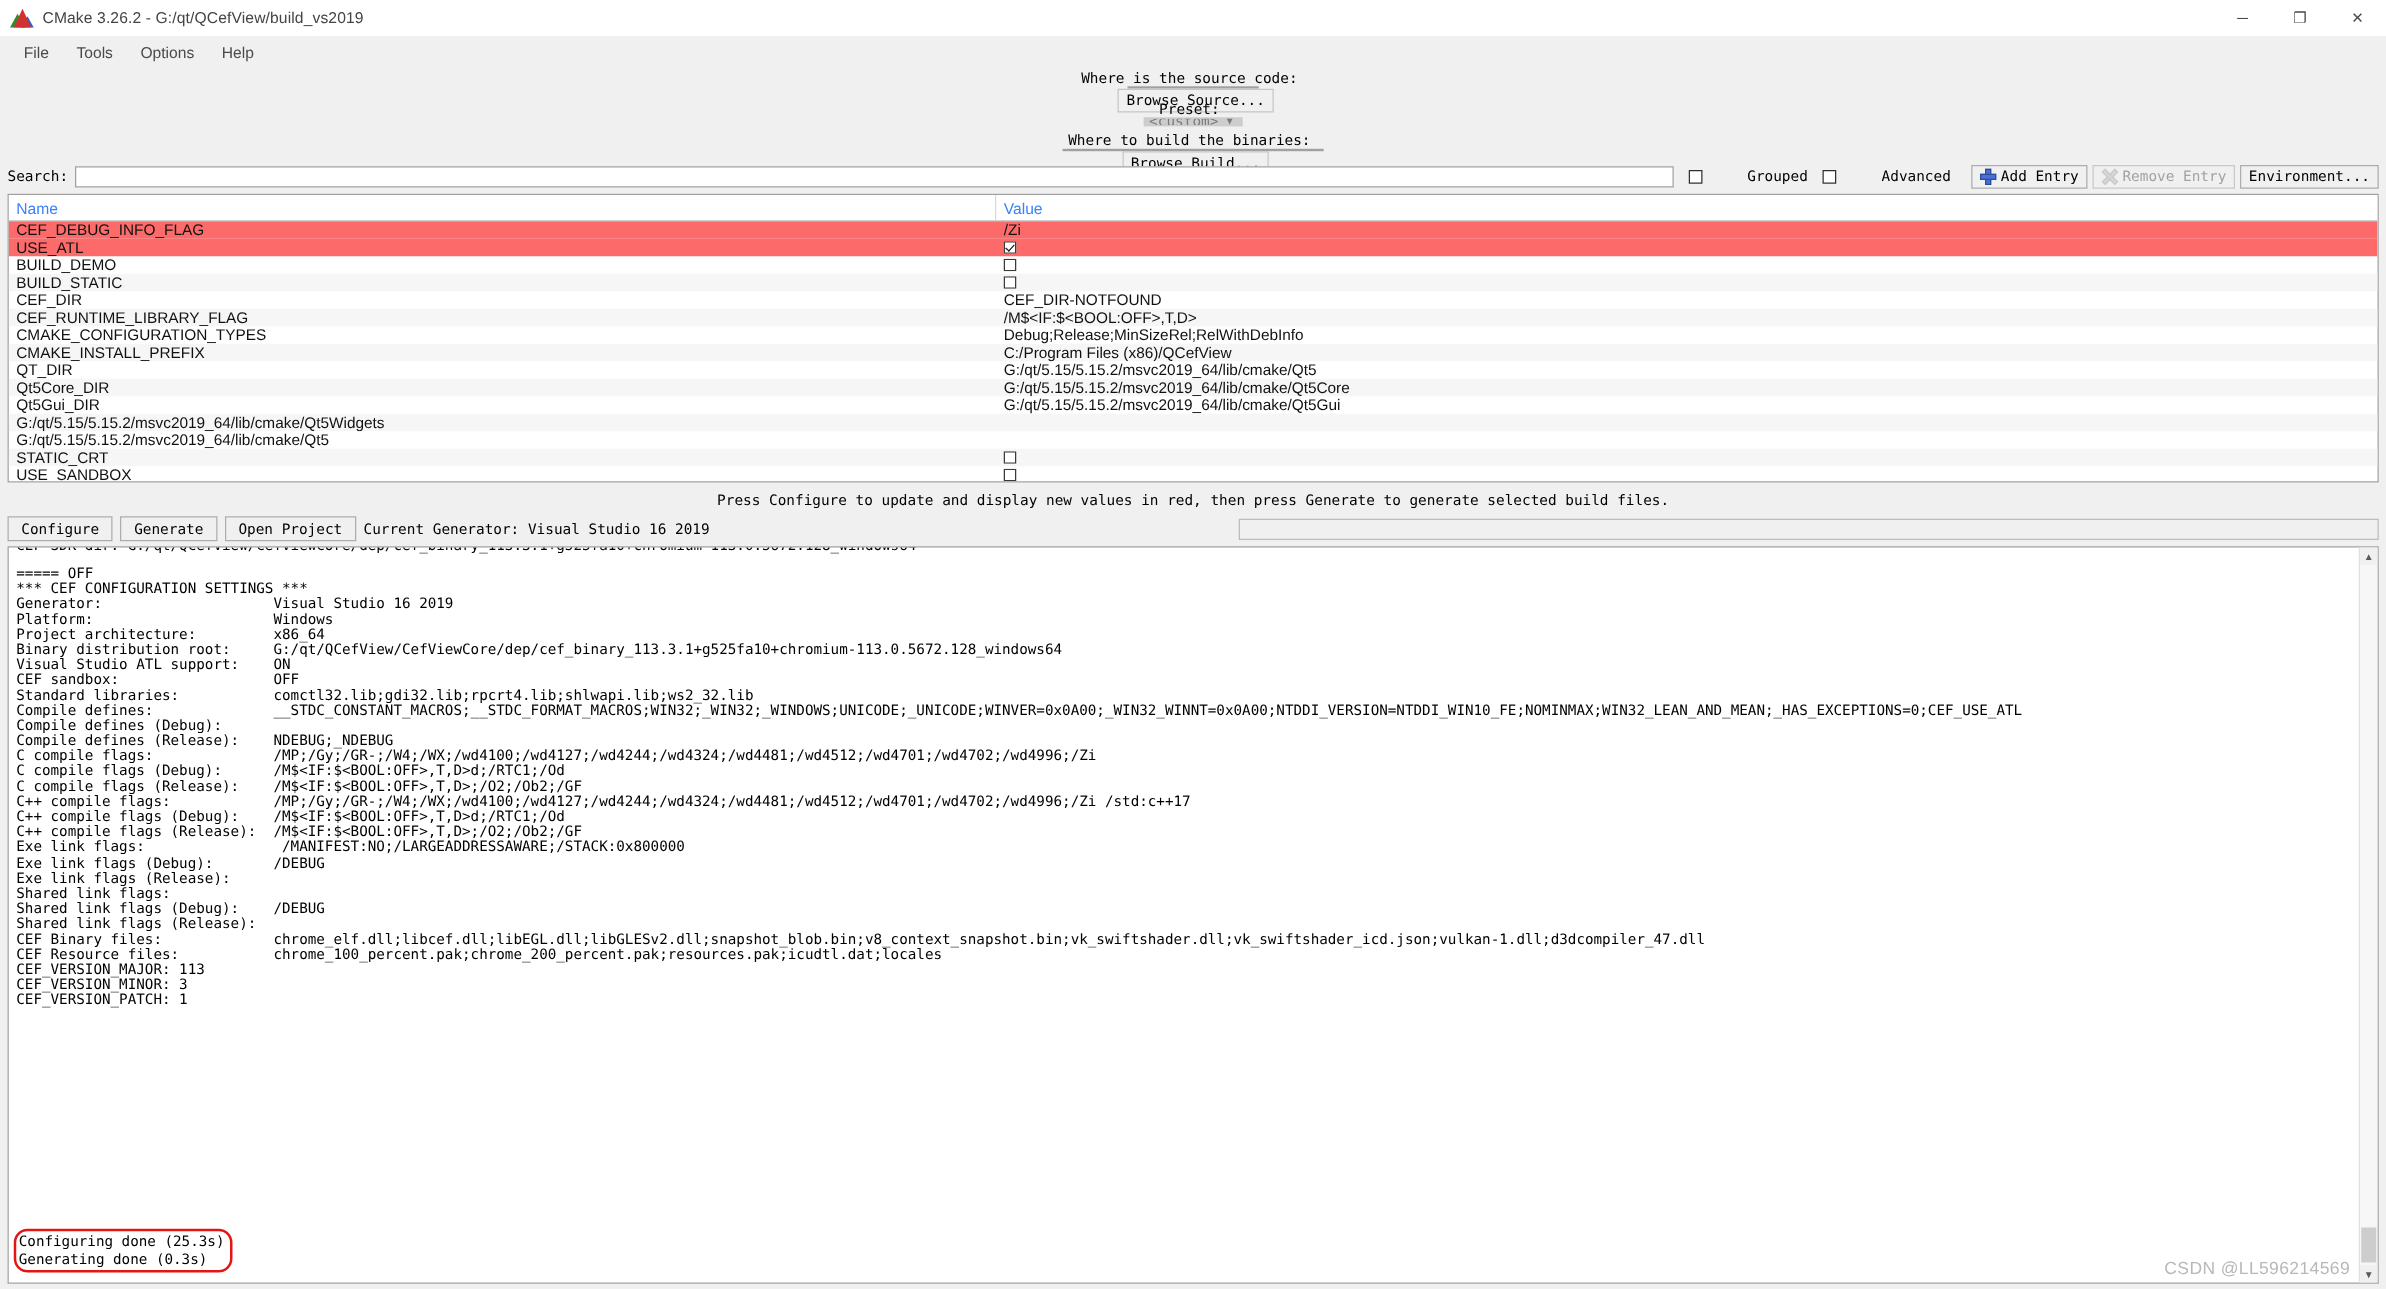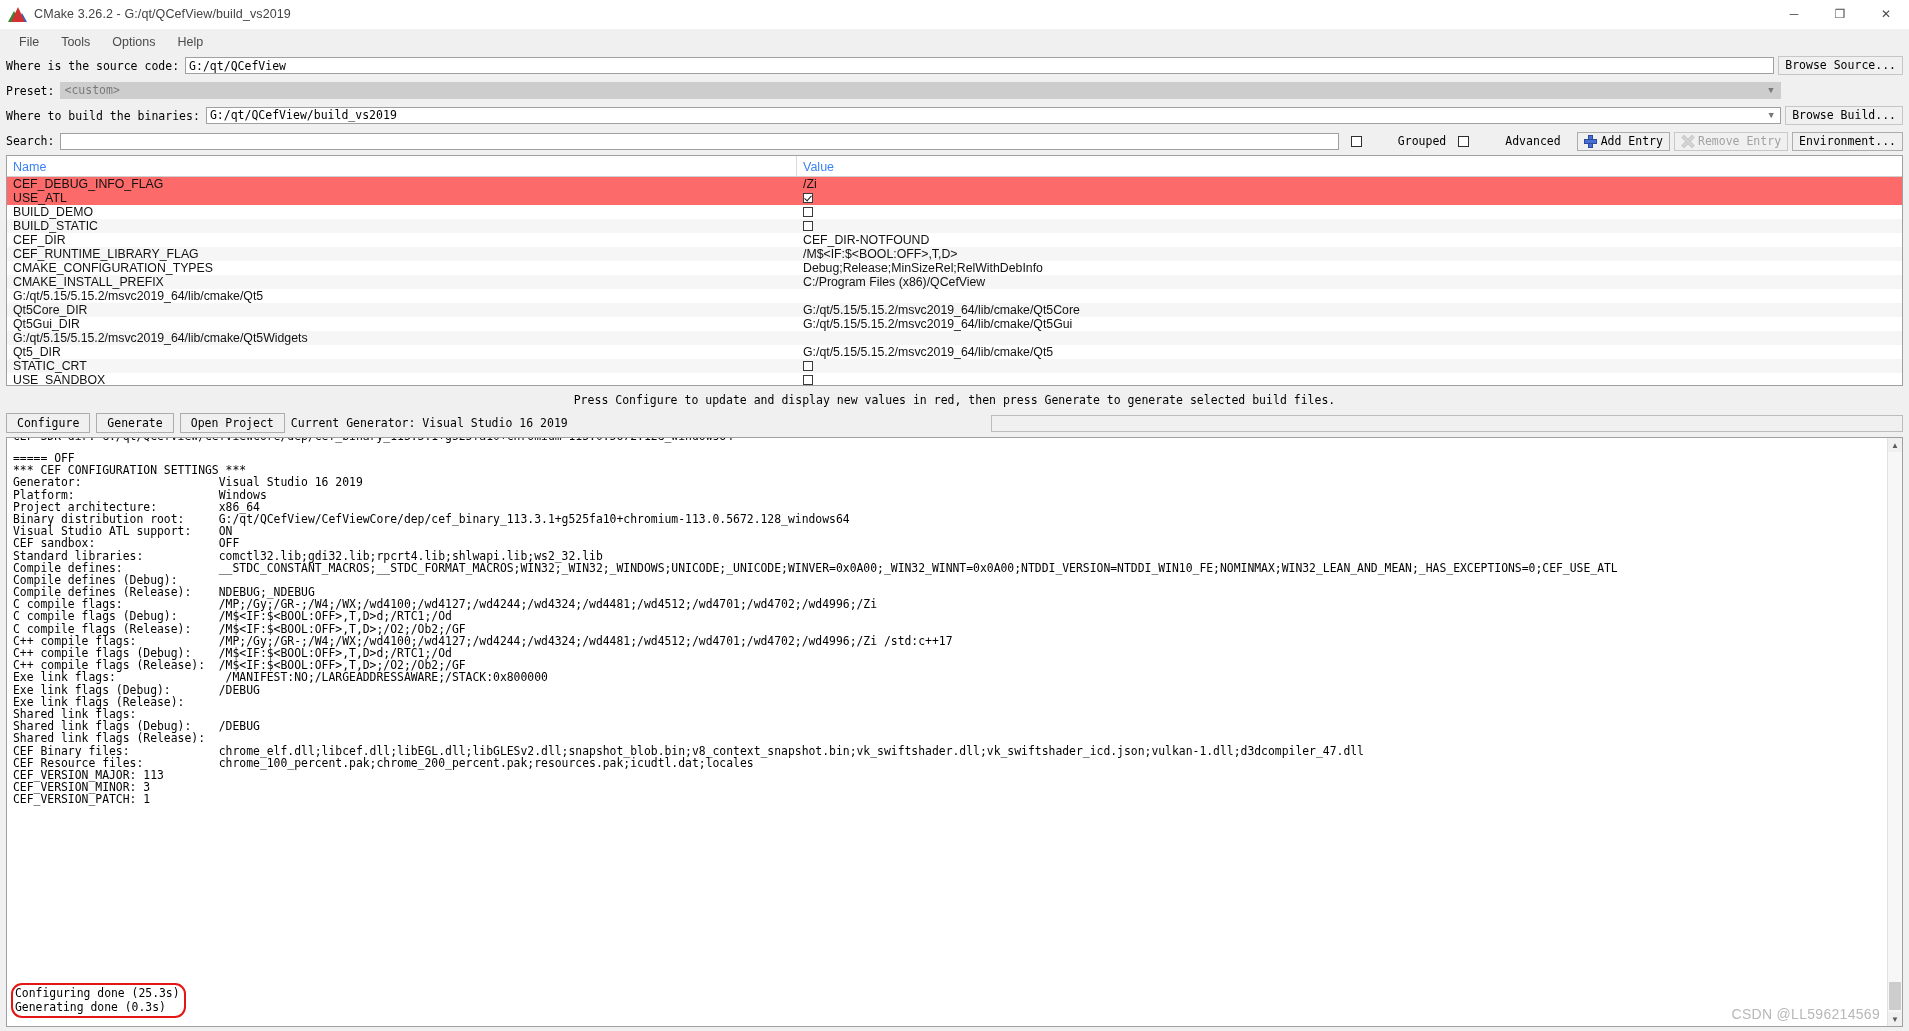--- a/index.html
+++ b/index.html
@@ -22,21 +22,21 @@
   .titlebar .title{font-size:12.5px;color:#444;letter-spacing:.1px;}
   .wincontrols{margin-left:auto;display:flex;height:28px;}
   .wc{width:46px;height:28px;display:flex;align-items:center;justify-content:center;color:#4a4a4a;font-size:12px;}
 
   
   .menubar{height:22px;background:#f0f0f0;display:flex;align-items:flex-end;padding-left:8px;flex:0 0 auto;}
   .menubar .mi{padding:2px 11px;font-size:12.5px;color:#4b4b4b;}
 
   
   .forms{padding:4px 6px 0 6px;flex:0 0 auto;}
-  .frow{display:flex;align-items:center;height:21px;margin-bottom:4px;}
+  .frow{display:flex;align-items:center;height:21px;margin-bottom:4px;flex-direction:column;}
   .flabel{
     font-family:"DejaVu Sans Mono","Liberation Mono",monospace;
     font-size:11.5px;color:#000;white-space:nowrap;padding-right:6px;
   }
   .fin{
     flex:1 1 auto;height:17px;line-height:17px;
     border:1px solid #a0a0a0;background:#fff;
     font-family:"DejaVu Sans Mono","Liberation Mono",monospace;
     font-size:11.5px;padding:0 3px;color:#000;overflow:hidden;white-space:nowrap;
     box-sizing:border-box;
@@ -237,35 +237,35 @@
         </div>
         <div class="trow">
           <div class="td name">CMAKE_CONFIGURATION_TYPES</div>
           <div class="td value">Debug;Release;MinSizeRel;RelWithDebInfo</div>
         </div>
         <div class="trow alt">
           <div class="td name">CMAKE_INSTALL_PREFIX</div>
           <div class="td value">C:/Program Files (x86)/QCefView</div>
         </div>
         <div class="trow">
+          <div class="td name">QT_DIR</div>
           <div class="td value">G:/qt/5.15/5.15.2/msvc2019_64/lib/cmake/Qt5</div>
         </div>
         <div class="trow alt">
           <div class="td name">Qt5Core_DIR</div>
           <div class="td value">G:/qt/5.15/5.15.2/msvc2019_64/lib/cmake/Qt5Core</div>
         </div>
         <div class="trow">
           <div class="td name">Qt5Gui_DIR</div>
           <div class="td value">G:/qt/5.15/5.15.2/msvc2019_64/lib/cmake/Qt5Gui</div>
         </div>
         <div class="trow alt">
           <div class="td value">G:/qt/5.15/5.15.2/msvc2019_64/lib/cmake/Qt5Widgets</div>
         </div>
         <div class="trow">
-          <div class="td name">Qt5_DIR</div>
           <div class="td value">G:/qt/5.15/5.15.2/msvc2019_64/lib/cmake/Qt5</div>
         </div>
         <div class="trow alt">
           <div class="td name">STATIC_CRT</div>
           <div class="td value">
             <span class="cellcb"></span>
           </div>
         </div>
         <div class="trow">
           <div class="td name">USE_SANDBOX</div>

